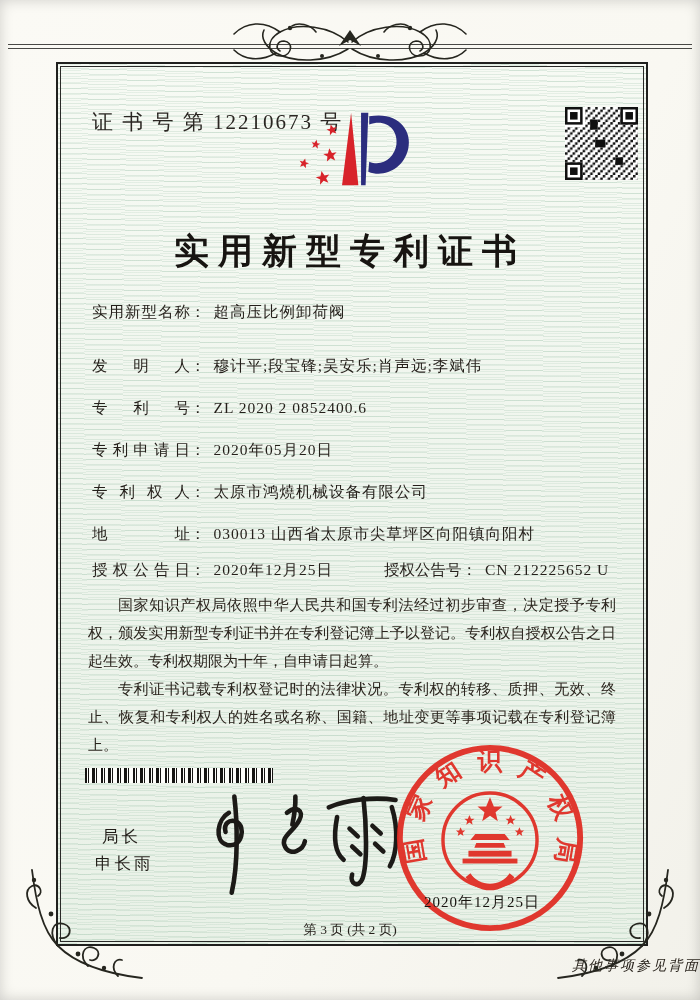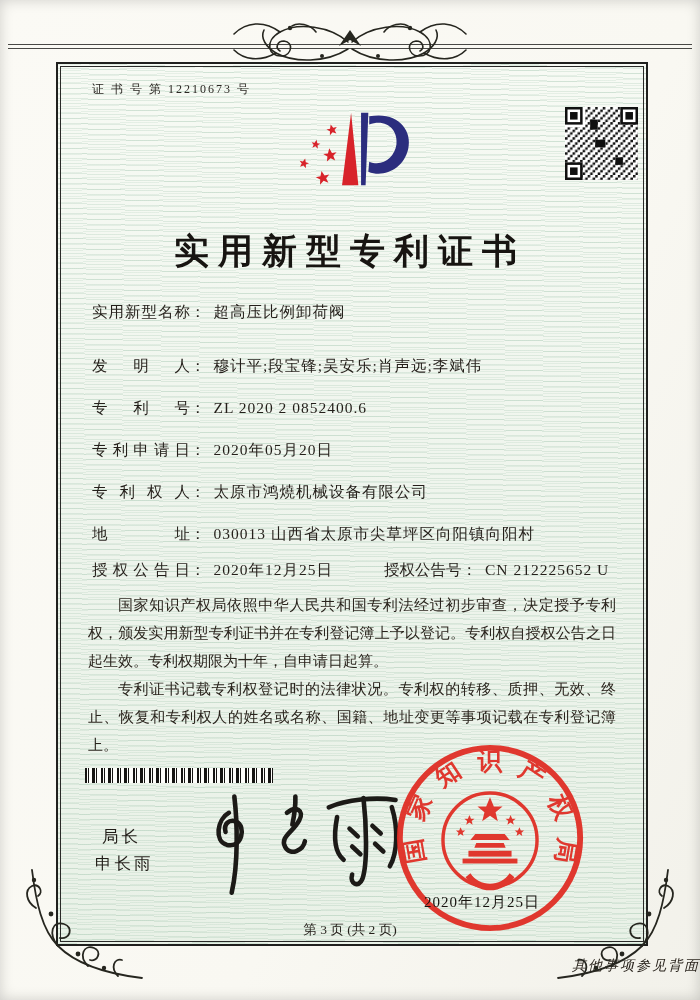--- a/index.html
+++ b/index.html
@@ -18,21 +18,21 @@
   .frame {
     position:absolute; left:56px; top:62px; width:592px; height:884px;
     border:2.5px solid #20201e;
     background:
       repeating-linear-gradient(1.5deg, rgba(125,175,145,.20) 0 1px, rgba(0,0,0,0) 1px 5px),
       repeating-linear-gradient(-1.5deg, rgba(125,175,145,.14) 0 1px, rgba(0,0,0,0) 1px 6px),
       linear-gradient(#f7faf4 0%, #eef4ec 55%, #e9f1e7 100%);
   }
   .frame::after { content:""; position:absolute; inset:2px; border:1px solid #2a2a28; pointer-events:none; }
   
-  .cert-no { position:absolute; left:92px; top:81px; font-size:12px; letter-spacing:2px; color:#2a2622; }
+  .cert-no { position:absolute; left:92px; top:108px; font-size:21px; letter-spacing:2px; color:#2a2622; }
   .logo { position:absolute; left:284px; top:100px; width:136px; height:98px; }
   .qr { position:absolute; left:565px; top:107px; width:73px; height:73px; }
   .title { position:absolute; left:0; right:0; top:220px; text-align:center;
     font-size:35px; font-weight:bold; letter-spacing:9px; color:#171411;margin-top:8px; }
   
   .frow { position:absolute; left:92px; font-size:15.5px; color:#241f1a; white-space:nowrap; }
   .flabel { display:inline-block; width:98px; text-align:justify; text-align-last:justify; vertical-align:bottom; }
   .fcolon { display:inline-block; margin-right:8px; }
   .fvalue { letter-spacing:1px; }
   .g2 { margin-left:51px; }

